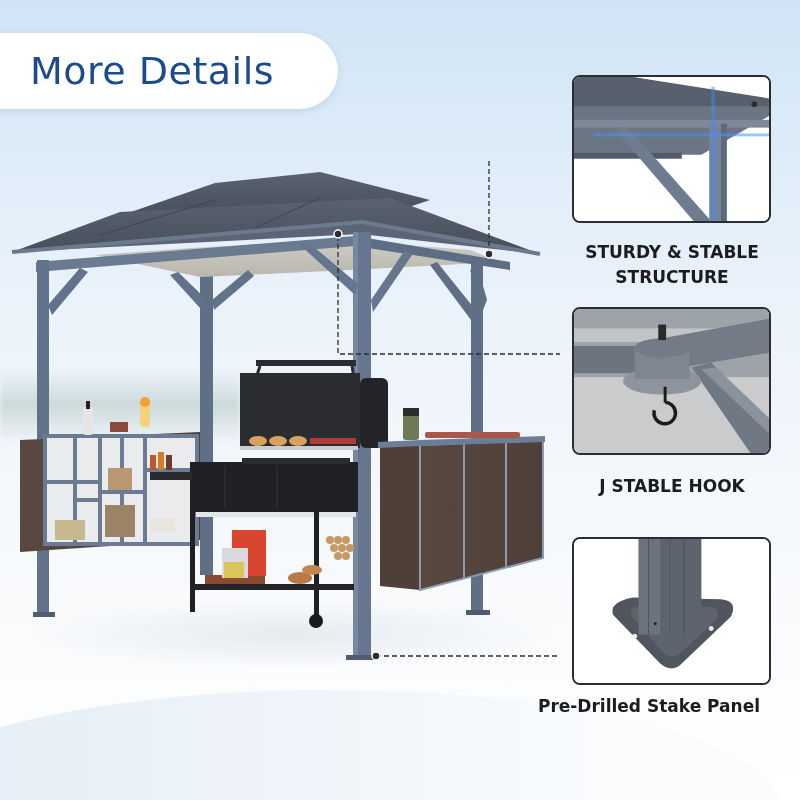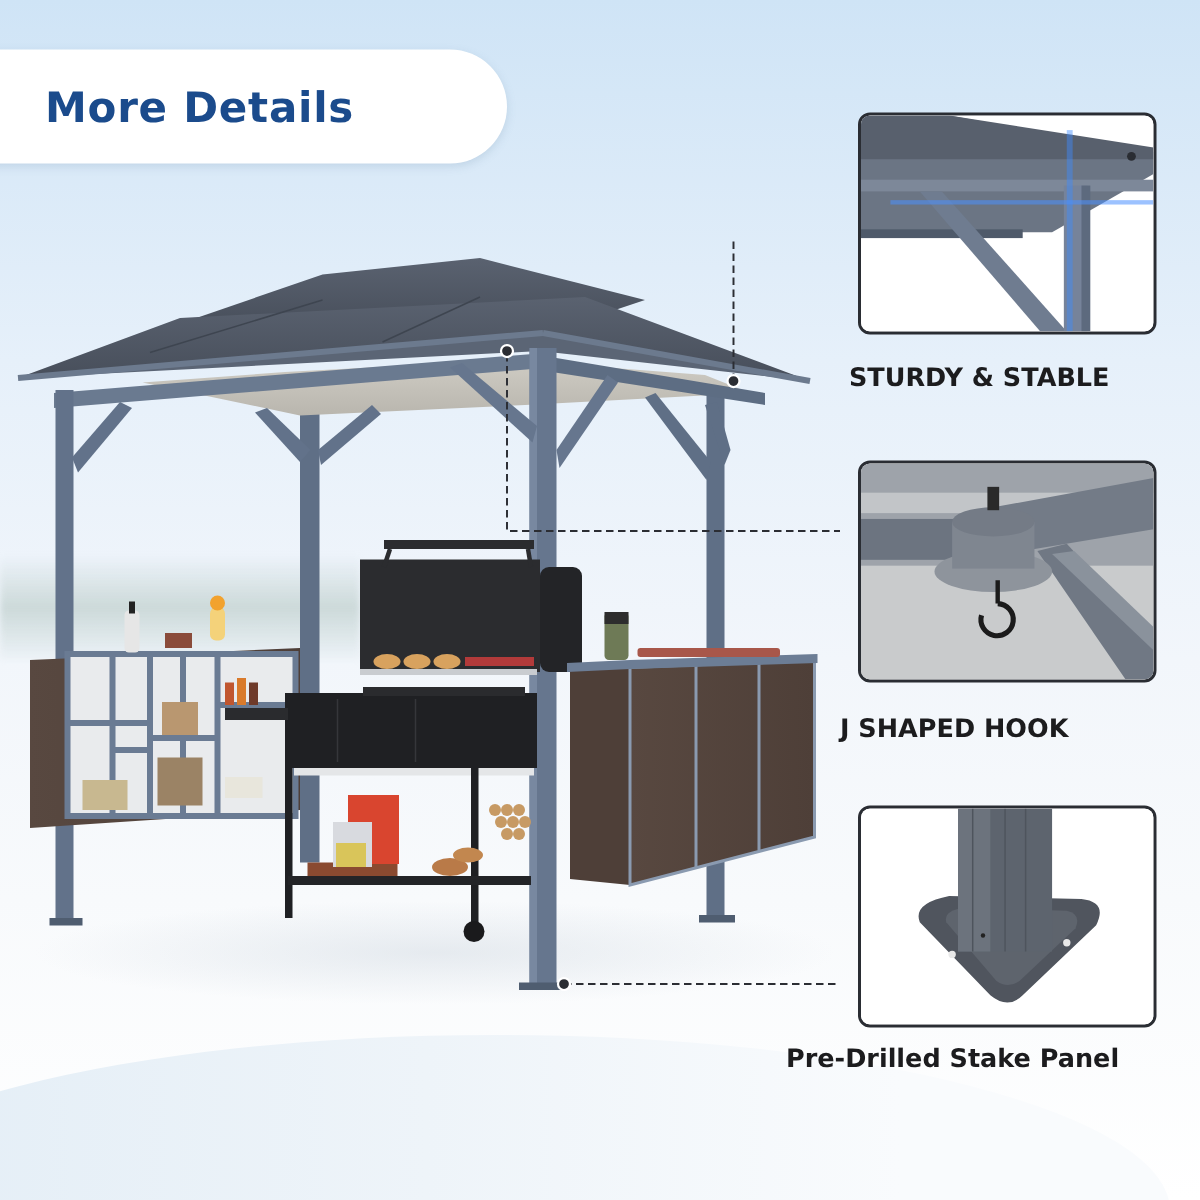--- a/index.html
+++ b/index.html
@@ -26,36 +26,36 @@
   }
 
   
   .title-pill {
     position: absolute; left: -20px; top: 33px; width: 358px; height: 76px;
     background: #ffffff; border-radius: 0 40px 40px 0;
     box-shadow: 0 2px 6px rgba(120,150,180,0.25);
     display: flex; align-items: center; padding-left: 50px;
   }
   .title-pill span {
-    font-family: "DejaVu Sans", sans-serif; font-weight: bold;
-    font-size: 28px; color: #1b4b8c; letter-spacing: 0.5px; text-align: right;
+    font-family: "DejaVu Sans", sans-serif; font-weight: normal;
+    font-size: 38px; color: #1b4b8c; letter-spacing: 0.5px; text-align: right;
   }
 
   
   .card {
     position: absolute; left: 572px; width: 199px; border: 2px solid #2a2d33;
     border-radius: 8px; overflow: hidden; background: #fff;
   }
   .card svg { display: block; width: 100%; height: 100%; }
   .card-1 { top: 75px; height: 148px; }
   .card-2 { top: 307px; height: 148px; }
   .card-3 { top: 537px; height: 148px; }
 
   .caption {
-    position: absolute; text-align: left; color: #1c1c1e; font-weight: bold;
+    position: absolute; text-align: center; color: #1c1c1e; font-weight: bold;
     font-family: "DejaVu Sans", sans-serif;
   }
   .cap-1 { left: 566px; top: 240px; width: 212px; font-size: 17px; line-height: 25px; }
   .cap-2 { left: 560px; top: 476px; width: 224px; font-size: 17px; }
   .cap-3 { left: 524px; top: 696px; width: 250px; font-size: 17px; }
 
   .gazebo { position: absolute; left: 0; top: 160px; width: 560px; height: 520px; }
 </style>
 </head>
 <body>
@@ -222,40 +222,41 @@
       <polygon points="40,52 55,52 140,148 122,148" fill="#6f7c90"></polygon>
       <rect x="138" y="48" width="16" height="100" fill="#76839a"></rect>
       <rect x="150" y="48" width="6" height="100" fill="#5d6a7e"></rect>
       <rect x="140" y="10" width="4" height="138" fill="#3f8cff" opacity="0.45"></rect>
       <rect x="20" y="58" width="179" height="3" fill="#4a8fff" opacity="0.55"></rect>
       <circle cx="184" cy="28" r="3" fill="#2a2d33"></circle>
     </svg>
   </div>
   <div class="caption cap-1">
     <div>STURDY &amp; STABLE</div>
+    <div>STRUCTURE</div>
   </div>
 
   <div class="card card-2">
     <svg viewBox="0 0 199 148" preserveAspectRatio="none">
       <rect width="199" height="148" fill="#c9cbcc"></rect>
       <rect x="0" y="0" width="199" height="70" fill="#9ea3aa"></rect>
       <rect x="0" y="20" width="199" height="14" fill="#c2c5c8"></rect>
       <rect x="0" y="38" width="80" height="28" fill="#6c7480"></rect>
       <polygon points="90,30 199,10 199,45 110,60" fill="#737b87"></polygon>
       <polygon points="120,60 140,55 199,120 199,148 180,148" fill="#707884"></polygon>
       <polygon points="130,62 145,60 199,112 199,128" fill="#8a929c"></polygon>
       <ellipse cx="90" cy="74" rx="40" ry="14" fill="#8e949c"></ellipse>
       <rect x="62" y="40" width="56" height="32" fill="#7f8690"></rect>
       <ellipse cx="90" cy="40" rx="28" ry="10" fill="#747b86"></ellipse>
       <rect x="86" y="16" width="8" height="16" fill="#2a2a2a"></rect>
       <line x1="93" y1="80" x2="93" y2="96" stroke="#1b1b1b" stroke-width="3"></line>
       <path d="M93 96 A11 11 0 1 1 82 104" stroke="#1b1b1b" stroke-width="3.5" fill="none"></path>
     </svg>
   </div>
-  <div class="caption cap-2">J SHAPED HOOK</div>
+  <div class="caption cap-2">J STABLE HOOK</div>
 
   <div class="card card-3">
     <svg viewBox="0 0 199 148" preserveAspectRatio="none">
       <rect width="199" height="148" fill="#ffffff"></rect>
       <path d="M40 78 Q35 65 60 60 L150 62 Q168 64 160 80 L110 128 Q100 138 88 128 Z" fill="#50555e"></path>
       <path d="M58 78 Q56 70 70 68 L140 70 Q150 72 146 82 L108 118 Q100 124 92 118 Z" fill="#5e646d"></path>
       <rect x="66" y="0" width="64" height="98" fill="#5d646e"></rect>
       <rect x="66" y="0" width="22" height="98" fill="#6c737d"></rect>
       <line x1="76" y1="0" x2="76" y2="98" stroke="#4e545d" stroke-width="1"></line>
       <line x1="98" y1="0" x2="98" y2="98" stroke="#4e545d" stroke-width="1"></line>

